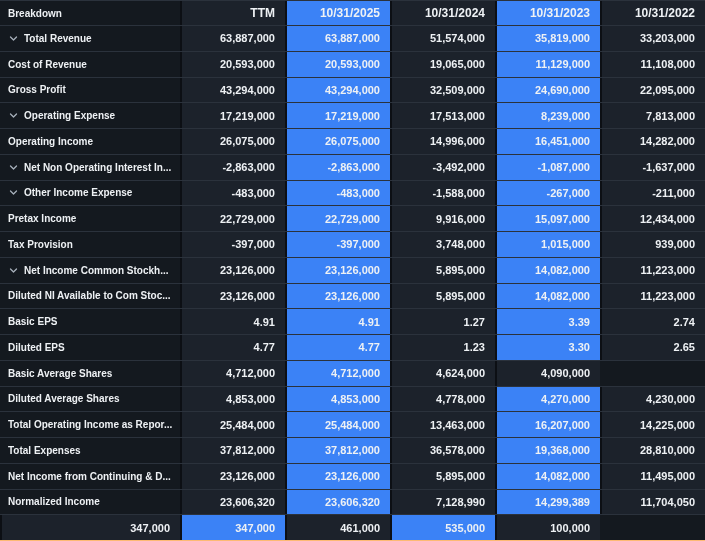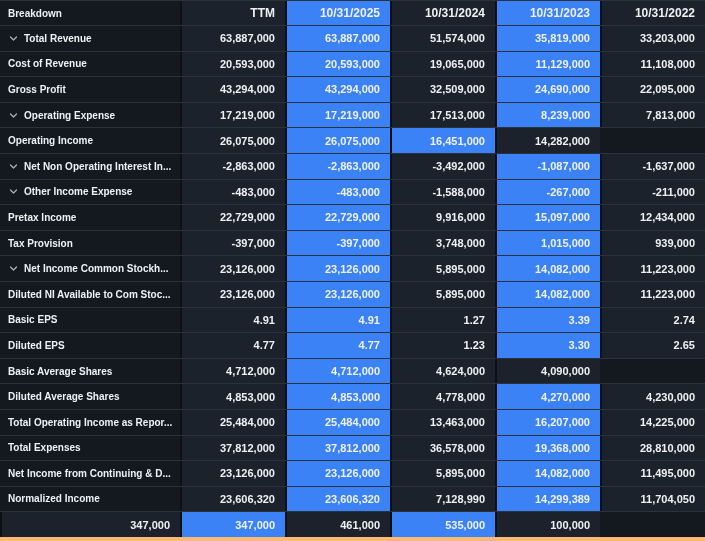--- a/index.html
+++ b/index.html
@@ -8,21 +8,21 @@
     background:#14191f;
     font-family:"Liberation Sans", sans-serif;
     -webkit-font-smoothing:antialiased;
   }
   .fin-table {
     display:flex;
     flex-direction:column;
     width:705px;
     height:541px;
     border-top:1px solid #2b323c;
-    border-bottom:4px solid #fdba74;
+    border-bottom:1px solid #fdba74;
     background:#14191f;
   }
   .row {
     display:grid;
     grid-template-columns:180px repeat(5, 1fr);
     border-bottom:1px solid #2b323c;
     flex:1 1 0;
     min-height:0;
   }
   .row:last-child { border-bottom:none; }
@@ -136,20 +136,21 @@
     <div class="cell value-cell col-light">7,813,000</div>
   </div>
 
   <div class="row">
     <div class="cell name-cell">
 
       <span class="row-label">Operating Income</span>
     </div>
     <div class="cell value-cell col-light">26,075,000</div>
     <div class="cell value-cell col-dark">26,075,000</div>
+    <div class="cell value-cell col-light">14,996,000</div>
     <div class="cell value-cell col-dark">16,451,000</div>
     <div class="cell value-cell col-light">14,282,000</div>
   </div>
 
   <div class="row">
     <div class="cell name-cell">
       <span class="chevron">
         <svg width="9" height="9" viewBox="0 0 9 9" aria-hidden="true">
           <polyline points="1.5,3 4.5,6 7.5,3" fill="none" stroke="#a7b0ba" stroke-width="1.3" stroke-linecap="round" stroke-linejoin="round"></polyline>
         </svg>

